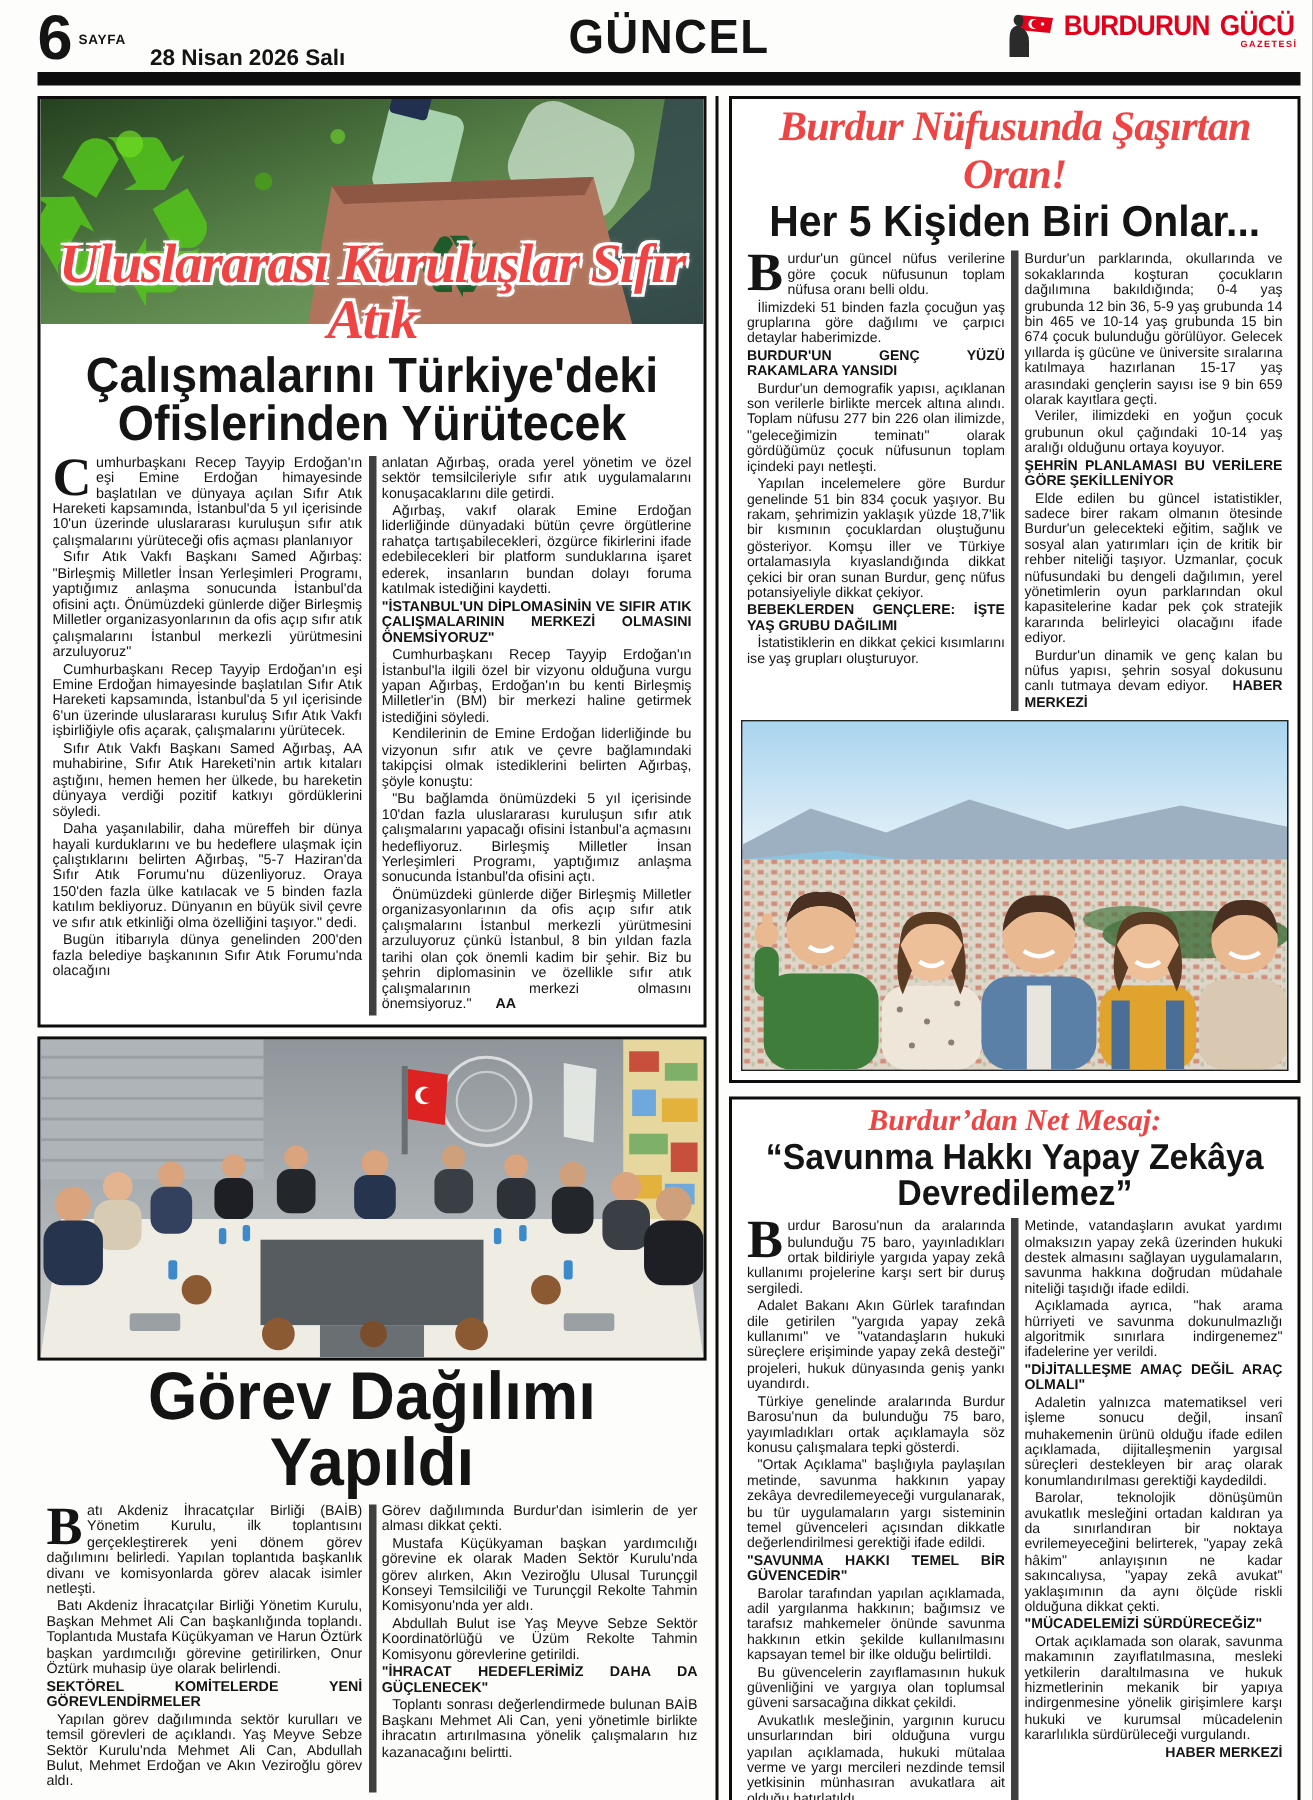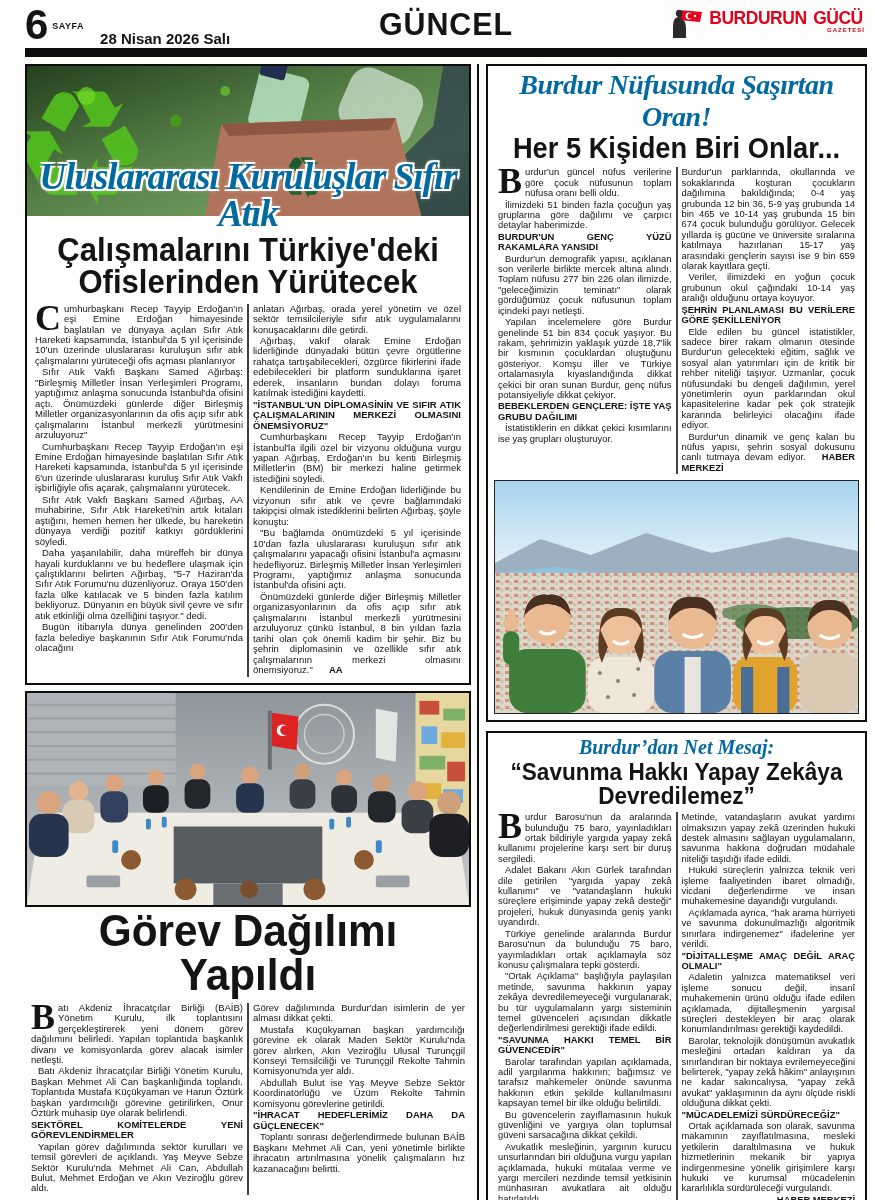--- a/index.html
+++ b/index.html
@@ -26,31 +26,31 @@
   .brand-tag { font-size:6px; font-weight:700; color:#e2001a; letter-spacing:1px; text-align:right; }
   .black-bar { height:9px; background:#0d0d0d; margin-top:2px; }
   
   .content { display:flex; margin-top:7px; height:1140px; }
   .col-left { width:452px; flex:none; padding-right:6px; }
   .v-divider { width:2px; background:#0d0d0d; flex:none; }
   .col-right { flex:1; padding-left:7px; }
   
   .cols { display:flex; text-align:justify; }
   .col { flex:1; padding:0 4px; }
-  .col + .col { border-left:2px solid #404040; }
+  .col + .col { border-left:5px solid #404040; }
   .para { margin:0 0 1px 0; text-indent:7px; }
   .para.lead { text-indent:0; }
   .para.subhead { text-indent:0; font-weight:700; }
   .para.tail-line { text-indent:0; font-weight:700; text-align:right; }
   .dropcap { float:left; font-family:"Liberation Serif", serif; font-weight:700;
              font-size:36px; line-height:27px; padding:1px 3px 0 0; }
   .tail { font-weight:700; padding-left:16px; }
   .kicker-serif {
     font-family:"Liberation Serif", serif; font-style:italic; font-weight:700;
-    text-align:center; color:#0369a1;
+    text-align:center; color:#ef4444;
   }
   .headline-sans { font-weight:700; text-align:center; line-height:.98; transform:scaleX(.94); }
   
   .zw-box { border:2px solid #0d0d0d; background:#fff; }
   .zw-photo { position:relative; height:150px; overflow:visible; }
   .zw-photo svg { display:block; width:100%; height:150px; }
   .zw-kicker {
     position:absolute; left:0; right:0; bottom:-16px; font-size:37px; line-height:1;
     text-shadow:-2px -2px 0 #fff, 2px -2px 0 #fff, -2px 2px 0 #fff, 2px 2px 0 #fff, 0 0 5px #fff;
     z-index:3; letter-spacing:-1px;
@@ -363,21 +363,20 @@
               <p class="para">Adalet Bakanı Akın Gürlek tarafından dile getirilen "yargıda yapay zekâ kullanımı" ve "vatandaşların hukuki süreçlere erişiminde yapay zekâ desteği" projeleri, hukuk dünyasında geniş yankı uyandırdı.</p>
               <p class="para">Türkiye genelinde aralarında Burdur Barosu'nun da bulunduğu 75 baro, yayımladıkları ortak açıklamayla söz konusu çalışmalara tepki gösterdi.</p>
               <p class="para">"Ortak Açıklama" başlığıyla paylaşılan metinde, savunma hakkının yapay zekâya devredilemeyeceği vurgulanarak, bu tür uygulamaların yargı sisteminin temel güvenceleri açısından dikkatle değerlendirilmesi gerektiği ifade edildi.</p>
               <p class="para subhead">"SAVUNMA HAKKI TEMEL BİR GÜVENCEDİR"</p>
               <p class="para">Barolar tarafından yapılan açıklamada, adil yargılanma hakkının; bağımsız ve tarafsız mahkemeler önünde savunma hakkının etkin şekilde kullanılmasını kapsayan temel bir ilke olduğu belirtildi.</p>
               <p class="para">Bu güvencelerin zayıflamasının hukuk güvenliğini ve yargıya olan toplumsal güveni sarsacağına dikkat çekildi.</p>
               <p class="para">Avukatlık mesleğinin, yargının kurucu unsurlarından biri olduğuna vurgu yapılan açıklamada, hukuki mütalaa verme ve yargı mercileri nezdinde temsil yetkisinin münhasıran avukatlara ait olduğu hatırlatıldı.</p>
             </div>
           <div class="col">
               <p class="para lead">Metinde, vatandaşların avukat yardımı olmaksızın yapay zekâ üzerinden hukuki destek almasını sağlayan uygulamaların, savunma hakkına doğrudan müdahale niteliği taşıdığı ifade edildi.</p>
-              <p class="para">Hukuki süreçlerin yalnızca teknik veri işleme faaliyetinden ibaret olmadığı, vicdani değerlendirme ve insan muhakemesine dayandığı vurgulandı.</p>
               <p class="para">Açıklamada ayrıca, "hak arama hürriyeti ve savunma dokunulmazlığı algoritmik sınırlara indirgenemez" ifadelerine yer verildi.</p>
               <p class="para subhead">"DİJİTALLEŞME AMAÇ DEĞİL ARAÇ OLMALI"</p>
               <p class="para">Adaletin yalnızca matematiksel veri işleme sonucu değil, insanî muhakemenin ürünü olduğu ifade edilen açıklamada, dijitalleşmenin yargısal süreçleri destekleyen bir araç olarak konumlandırılması gerektiği kaydedildi.</p>
               <p class="para">Barolar, teknolojik dönüşümün avukatlık mesleğini ortadan kaldıran ya da sınırlandıran bir noktaya evrilemeyeceğini belirterek, "yapay zekâ hâkim" anlayışının ne kadar sakıncalıysa, "yapay zekâ avukat" yaklaşımının da aynı ölçüde riskli olduğuna dikkat çekti.</p>
               <p class="para subhead">"MÜCADELEMİZİ SÜRDÜRECEĞİZ"</p>
               <p class="para">Ortak açıklamada son olarak, savunma makamının zayıflatılmasına, mesleki yetkilerin daraltılmasına ve hukuk hizmetlerinin mekanik bir yapıya indirgenmesine yönelik girişimlere karşı hukuki ve kurumsal mücadelenin kararlılıkla sürdürüleceği vurgulandı.</p>
               <p class="para tail-line">HABER MERKEZİ</p>
             </div>
         </div>
       </div>

